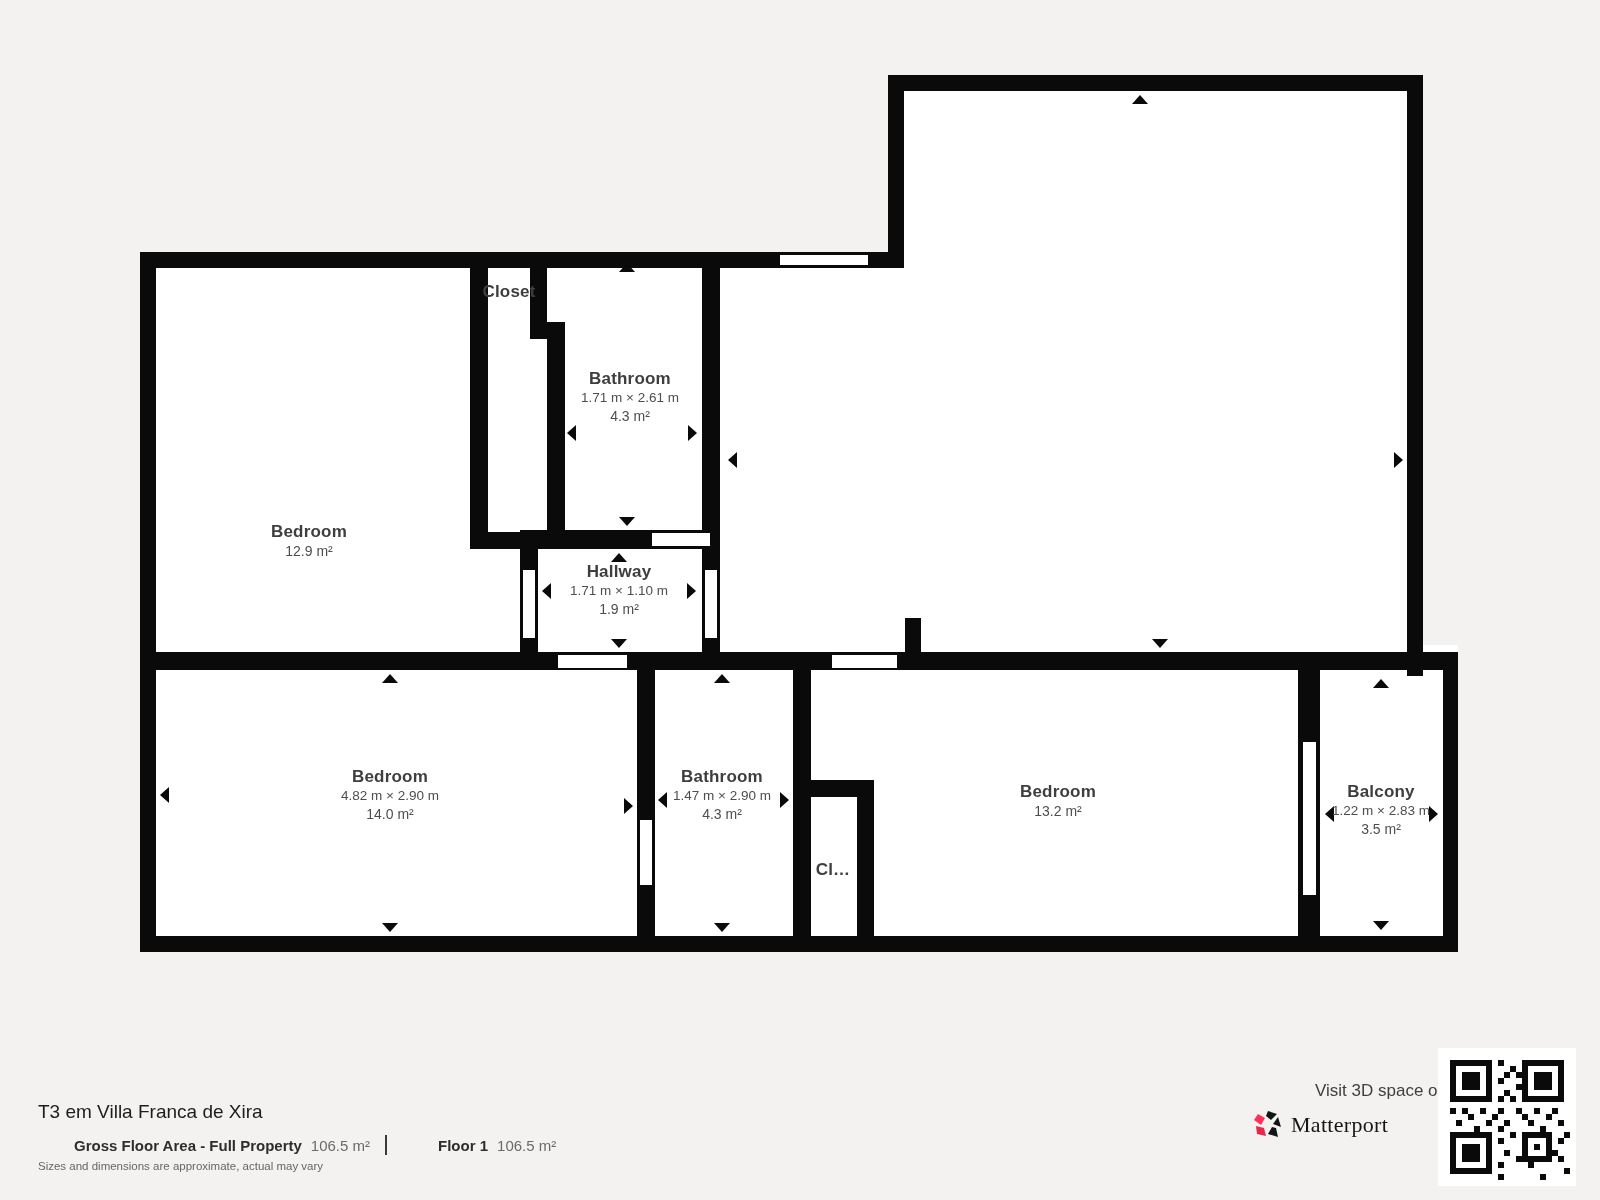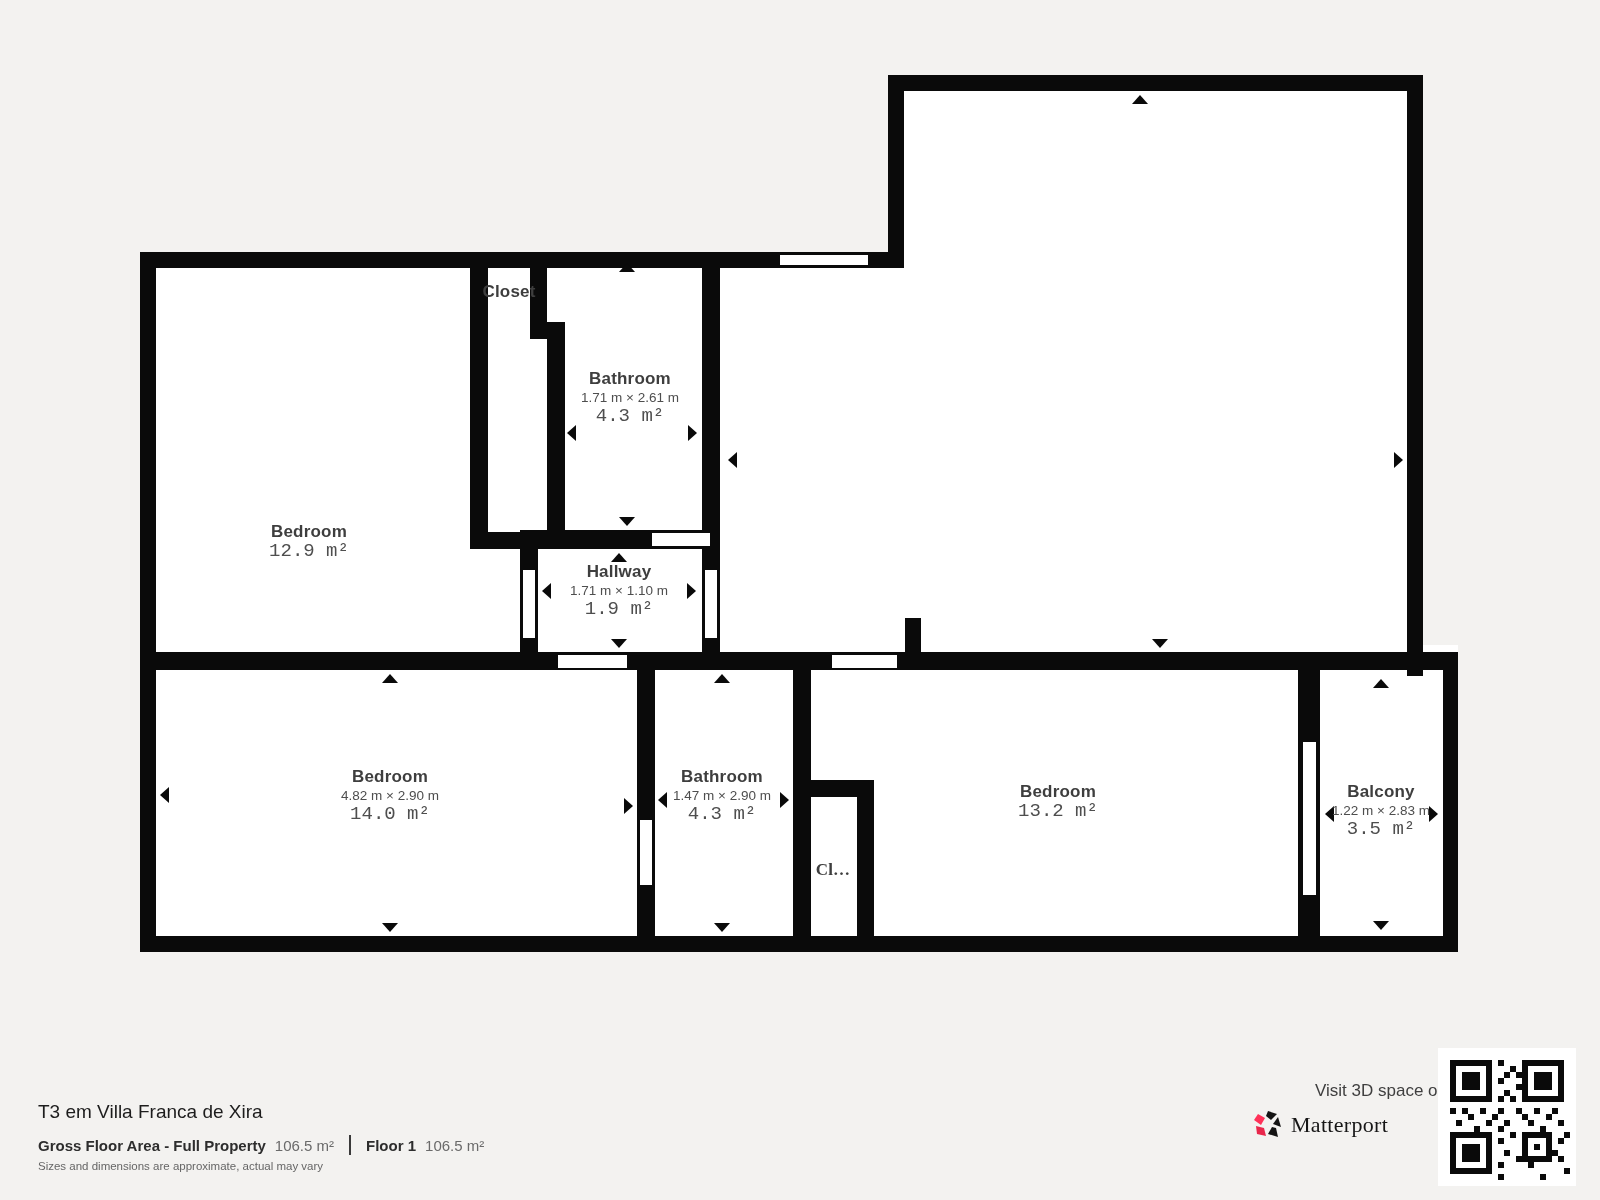--- a/index.html
+++ b/index.html
@@ -2,28 +2,28 @@
 <html><head>
 <meta charset="utf-8">
 <style>
   html,body{margin:0;padding:0;background:#f3f2f0;}
   .stage{position:relative;width:1600px;height:1200px;background:#f3f2f0;overflow:hidden;
          font-family:"Liberation Sans",sans-serif;}
   .plan-svg{position:absolute;left:0;top:0;}
   .room-label{position:absolute;transform:translate(-50%,-50%);text-align:center;white-space:nowrap;}
   .room-name{font-size:17px;font-weight:700;color:#3e3e3e;line-height:21px;letter-spacing:.2px;}
   .room-dims{font-size:13.5px;color:#4e4e4e;line-height:18px;}
-  .room-area{font-size:19px;color:#4e4e4e;line-height:18px;font-family:Liberation Mono, monospace;}
+  .room-area{font-size:14px;color:#4e4e4e;line-height:18px;}
   .banner{position:absolute;left:37px;top:1059px;width:436px;height:28px;background:#242424;
           display:flex;align-items:center;gap:12px;padding-left:10px;box-sizing:border-box;}
   .banner-text{color:#ffffff;font-size:14.5px;font-weight:700;letter-spacing:.2px;}
   .prop-title{position:absolute;left:38px;top:1101px;font-size:19px;font-weight:400;color:#1d1d1d;}
   .metrics{position:absolute;left:38px;top:1135px;font-size:15px;color:#6a6a6a;
            display:flex;align-items:center;gap:9px;}
-  .metrics .lbl{font-weight:700;color:#2d2d2d;}
+  .metrics .lbl{font-weight:700;color:#2d2d2d;margin-left:36px;}
   .metrics .divider{width:2px;height:20px;background:#3a3a3a;margin:0 6px;}
   .disclaimer{position:absolute;left:38px;top:1160px;font-size:11.5px;color:#666;}
   .visit-text{position:absolute;left:1252px;top:1081px;width:195px;text-align:right;
               font-size:17px;color:#3f3f3f;}
   .brand-row{position:absolute;left:1252px;top:1110px;width:195px;display:flex;
              align-items:center;justify-content:flex-start;gap:9px;}
   .brand-word{font-family:"Liberation Serif",serif;font-size:22px;color:#161616;letter-spacing:.3px;}
   .qr-box{position:absolute;left:1438px;top:1048px;width:138px;height:138px;background:#ffffff;}
 </style>
 </head>
@@ -132,21 +132,21 @@
     <div class="room-dims">4.82 m × 2.90 m</div>
     <div class="room-area">14.0 m²</div>
   </div>
 
   <div class="room-label" style="left:722px;top:794px;">
     <div class="room-name">Bathroom</div>
     <div class="room-dims">1.47 m × 2.90 m</div>
     <div class="room-area">4.3 m²</div>
   </div>
 
-  <div class="room-label" style="left:833px;top:869px;font-family:Liberation Serif, serif;">
+  <div class="room-label" style="left:833px;top:869px;">
     <div class="room-name">Cl…</div>
   </div>
 
   <div class="room-label" style="left:1058px;top:800px;">
     <div class="room-name">Bedroom</div>
     <div class="room-area">13.2 m²</div>
   </div>
 
   <div class="room-label" style="left:1381px;top:809px;">
     <div class="room-name">Balcony</div>

